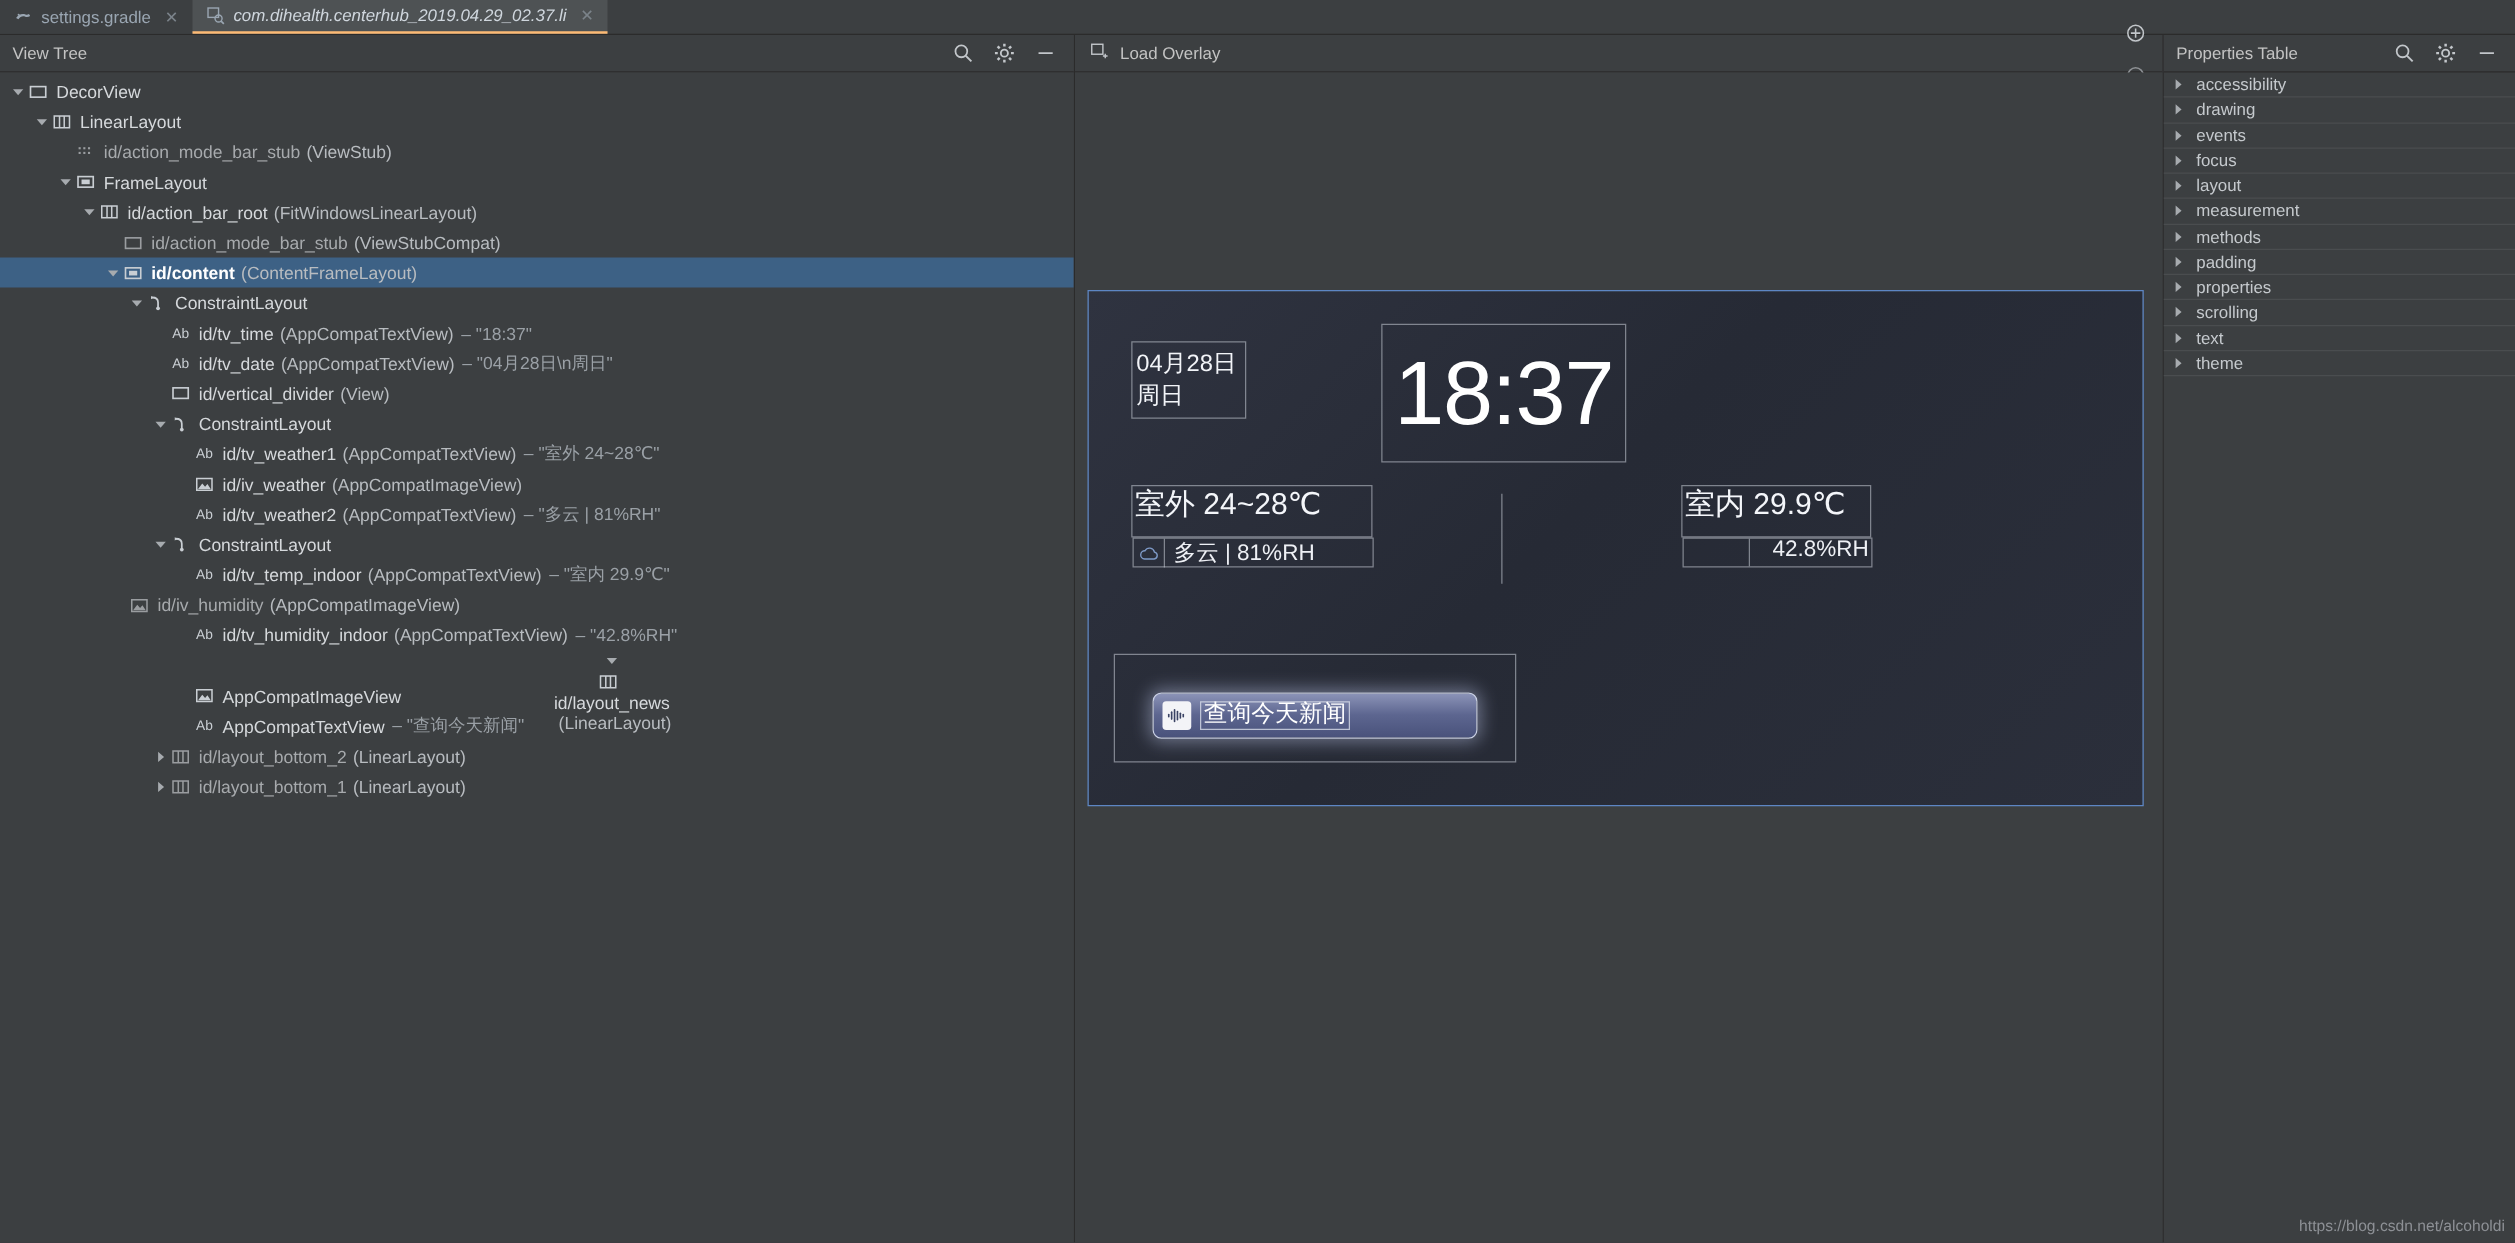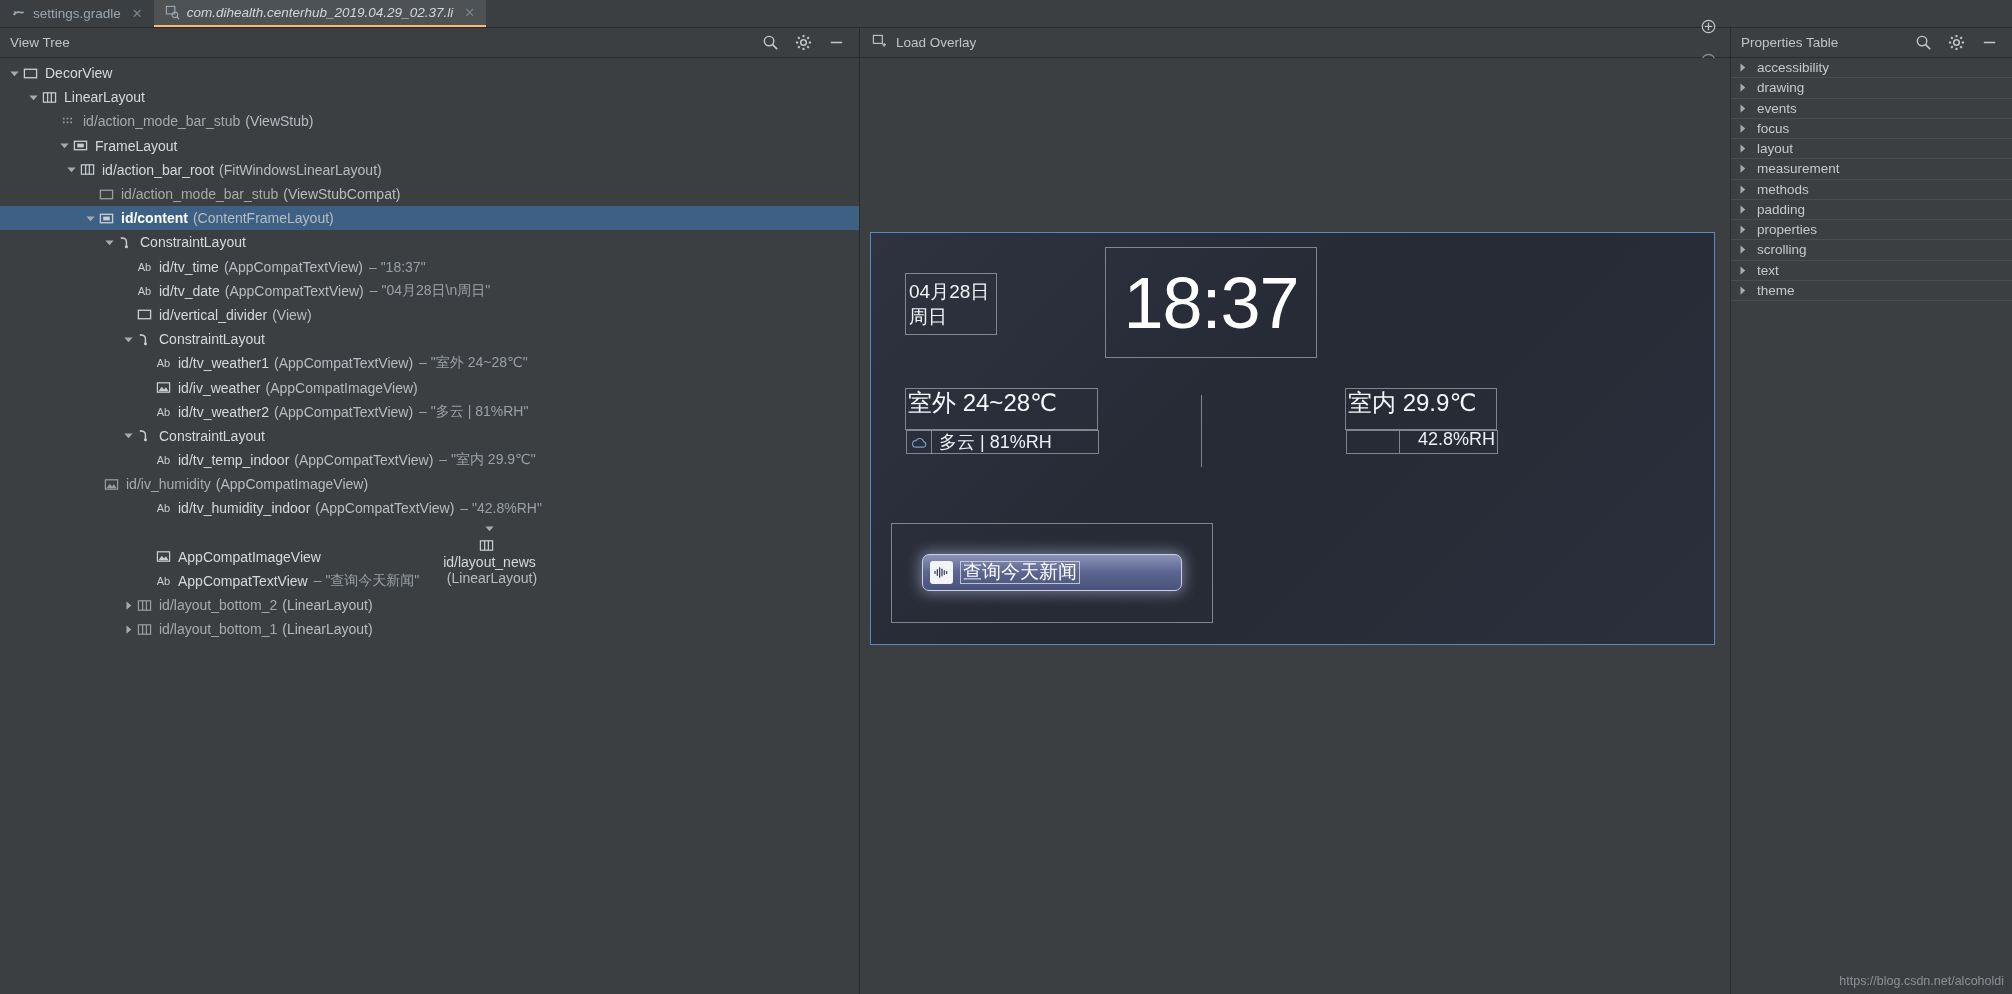--- a/index.html
+++ b/index.html
@@ -84,39 +84,39 @@
     background: linear-gradient(135deg, #2f3340 0%, #262a35 45%, #2b2f3b 100%);
     border: 1px solid #5d86c4;
   }
   .dev-inner { position:absolute; inset:0; }
   .ovbox { position: absolute; border: 1px solid rgba(200,205,215,.55); }
 
   .date-box { left: 34px; top: 40px; width: 92px; height: 62px;
     display:flex; flex-direction:column; justify-content:center; padding-left:3px;}
   .date-box .l1, .date-box .l2 { color:#f2f4f8; font-size:19px; line-height:1.32; }
 
-  .time-box { left: 234px; top: 14px; width: 212px; height: 111px;
+  .time-box { left: 234px; top: 26px; width: 196px; height: 111px;
     display:flex; align-items:center; justify-content:center; }
   .time-box .tt { color:#ffffff; font-size:72px; line-height:1; font-weight:400; letter-spacing:-1px;}
 
   .out-wrap { left: 34px; top: 155px; width: 193px; height: 42px; }
   .out-wrap .otext { position:absolute; left:2px; top:-2px; color:#f4f6fa; font-size:24px; white-space:nowrap;}
   .out-sub { position:absolute; left:0px; top:41px; width: 193px; height: 24px; border:1px solid rgba(200,205,215,.55); }
   .out-sub .icb { position:absolute; left:0; top:0; width:25px; height:23px; border-right:1px solid rgba(200,205,215,.55); display:flex; align-items:center; justify-content:center;}
   .out-sub .stxt { position:absolute; left:32px; top:-1px; color:#eef0f5; font-size:18px; white-space:nowrap;}
 
   .vdiv { position:absolute; left:330px; top:162px; width:1px; height:72px; background: rgba(190,195,205,.6); }
 
   .in-wrap { left: 474px; top: 155px; width: 152px; height: 42px; }
   .in-wrap .itext { position:absolute; left:2px; top:-2px; color:#f4f6fa; font-size:24px; white-space:nowrap; }
   .in-sub { position:absolute; left:0px; top:41px; width: 152px; height: 24px; border:1px solid rgba(200,205,215,.55); }
   .in-sub .ih { position:absolute; right:2px; top:-2px; color:#eef0f5; font-size:18px; white-space:nowrap;}
   .in-sub .isep { position:absolute; left:52px; top:0; bottom:0; width:1px; background:rgba(200,205,215,.55);}
 
-  .news-box { left: 20px; top: 290px; width: 322px; height: 100px; }
+  .news-box { left: 20px; top: 290px; width: 322px; height: 87px; }
   .news-btn {
     position:absolute; left: 30px; top: 30px; width: 260px; height: 37px;
     border-radius: 7px; border: 1px solid #c9d0e4;
     background: linear-gradient(180deg, #8b93b7 0%, #5d6690 48%, #49527b 100%);
     box-shadow: 0 0 14px 3px rgba(190,200,235,.45);
     display:flex; align-items:center; padding-left: 7px; gap: 7px;
   }
   .mic { width: 23px; height: 23px; background:#f3f4f7; border-radius:3px; display:flex; align-items:center; justify-content:center; flex:0 0 23px;}
   .news-btn .ntxt { color:#ffffff; font-size:19px; border:1px solid rgba(215,220,232,.8); line-height:1.1; padding:0 2px;}
 
@@ -239,21 +239,21 @@
                   <rect x="2" y="8" width="1.8" height="1.8"></rect>
                   <rect x="6" y="8" width="1.8" height="1.8"></rect>
                   <rect x="10" y="8" width="1.8" height="1.8"></rect>
                 </g>
               </svg>
             </span>
             <span class="nm dim">id/action_mode_bar_stub</span>
             <span class="ty" style="margin-left: 5px;">(ViewStub)</span>
             <span class="val" style="margin-left: 0px;"></span>
           </div>
-          <div class="row" style="padding-left: 56px;">
+          <div class="row" style="padding-left: 44px;">
             <span class="arrow">
               <svg width="11" height="11" viewBox="0 0 12 12">
                 <path d="M1.5 3.8h9L6 9z" fill="#a7abaf"></path>
               </svg>
             </span>
             <span class="tico">
               <svg width="15" height="15" viewBox="0 0 16 16">
                 <rect x="1.5" y="3.5" width="13" height="9" fill="none" stroke="#c9ced3" stroke-width="1.4"></rect>
                 <rect x="4.5" y="6" width="7" height="4" fill="#c9ced3"></rect>
               </svg>

